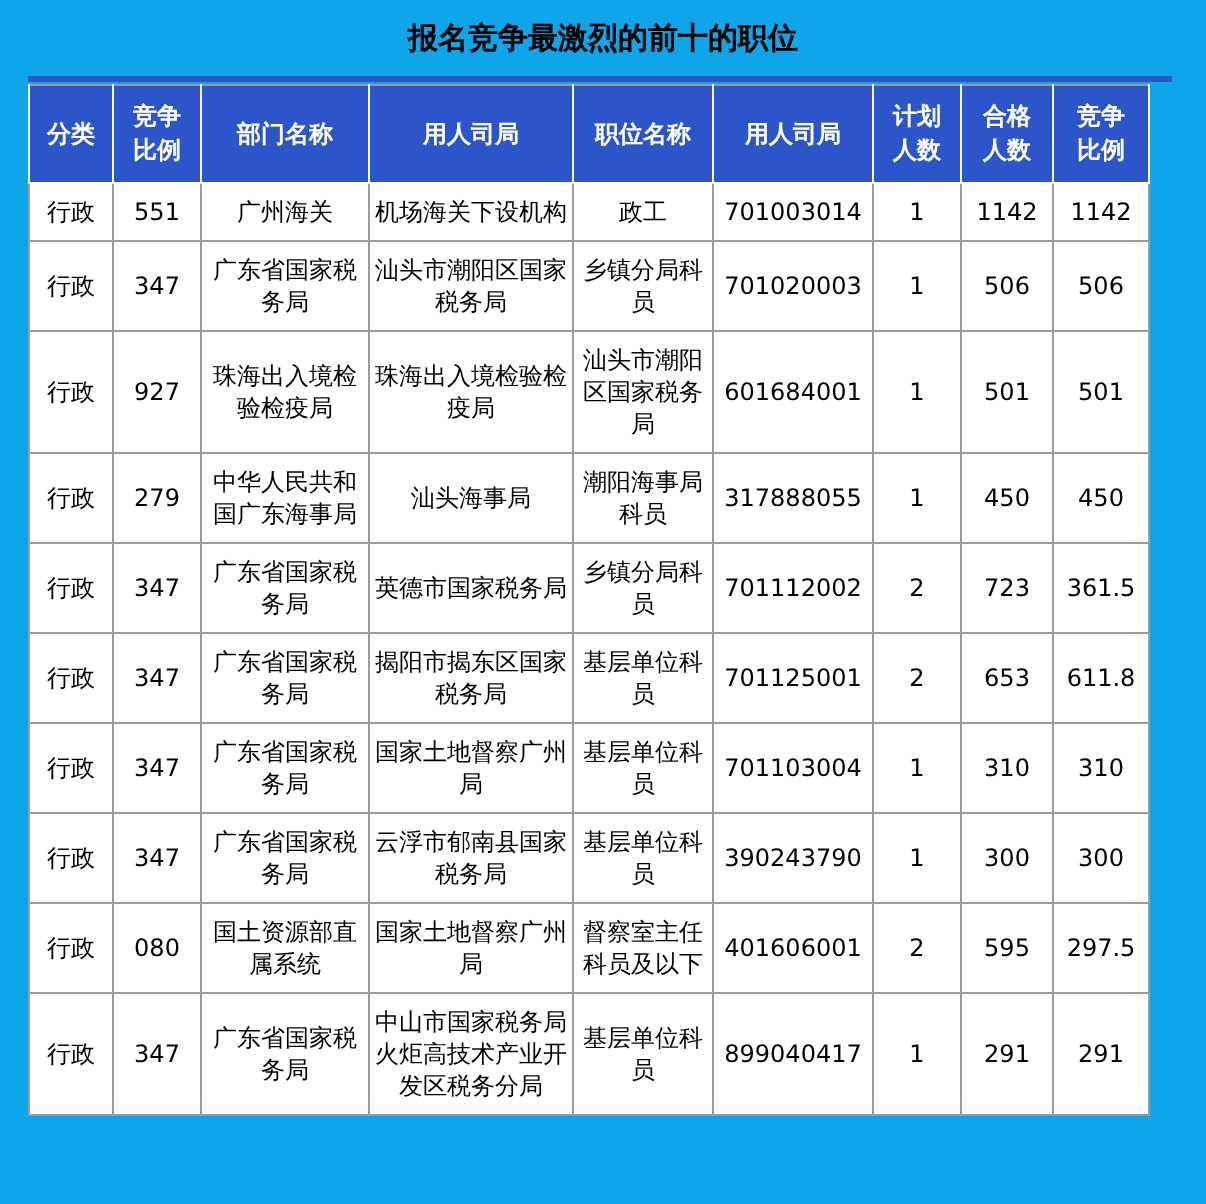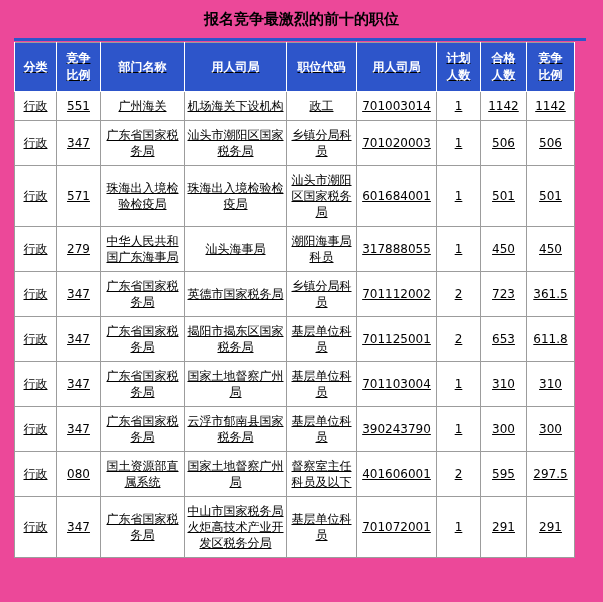--- a/index.html
+++ b/index.html
@@ -6,21 +6,21 @@
     margin: 0;
     padding: 0;
     background: #ffffff;
     font-family: "DejaVu Sans", "Liberation Sans", sans-serif;
     color: #000000;
   }
   .page {
     width: 603px;
     height: 602px;
     overflow: hidden;
-    background: #ec4899;
+    background: #0ea5e9;
   }
   .title {
     margin: 0;
     padding: 10px 0 9px 0;
     text-align: center;
     font-size: 15px;
     font-weight: bold;
     color: #000000;
   }
   .tablebox {
@@ -31,21 +31,20 @@
     height: 3px;
     background: #2d55ca;
     margin-bottom: 1px;
   }
   table.ranking-table {
     width: 476px;
     border-collapse: collapse;
     table-layout: fixed;
     border: 1px solid #9c9c9c;
     border-bottom: 1px solid #878787;
-    text-decoration: underline;
   }
   table.ranking-table th {
     background: #2d55ca;
     color: #ffffff;
     font-size: 12px;
     font-weight: bold;
     text-align: center;
     vertical-align: middle;
     line-height: 17px;
     padding: 7px 8px;
@@ -94,21 +93,21 @@
           <col class="c7">
           <col class="c8">
           <col class="c9">
       </colgroup>
       <thead>
         <tr id="header-row">
             <th>分类</th>
             <th>竞争比例</th>
             <th>部门名称</th>
             <th>用人司局</th>
-            <th>职位代码</th>
+            <th>职位名称</th>
             <th>用人司局</th>
             <th>计划人数</th>
             <th>合格人数</th>
             <th>竞争比例</th>
           </tr>
       </thead>
       <tbody id="table-body">
           <tr>
             <td>行政</td>
             <td>551</td>
@@ -126,21 +125,21 @@
             <td>广东省国家税务局</td>
             <td>汕头市潮阳区国家税务局</td>
             <td>乡镇分局科员</td>
             <td>701020003</td>
             <td>1</td>
             <td>506</td>
             <td>506</td>
           </tr>
           <tr>
             <td>行政</td>
-            <td>571</td>
+            <td>927</td>
             <td>珠海出入境检验检疫局</td>
             <td>珠海出入境检验检疫局</td>
             <td>汕头市潮阳区国家税务局</td>
             <td>601684001</td>
             <td>1</td>
             <td>501</td>
             <td>501</td>
           </tr>
           <tr>
             <td>行政</td>
@@ -207,21 +206,21 @@
             <td>2</td>
             <td>595</td>
             <td>297.5</td>
           </tr>
           <tr>
             <td>行政</td>
             <td>347</td>
             <td>广东省国家税务局</td>
             <td>中山市国家税务局火炬高技术产业开发区税务分局</td>
             <td>基层单位科员</td>
-            <td>701072001</td>
+            <td>899040417</td>
             <td>1</td>
             <td>291</td>
             <td>291</td>
           </tr>
         </tbody>
     </table>
   </div>
 </div>
 
 </body></html>

